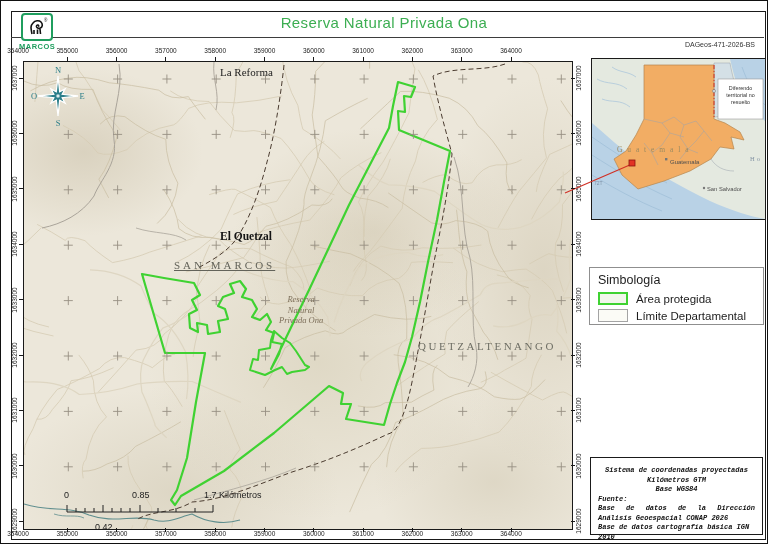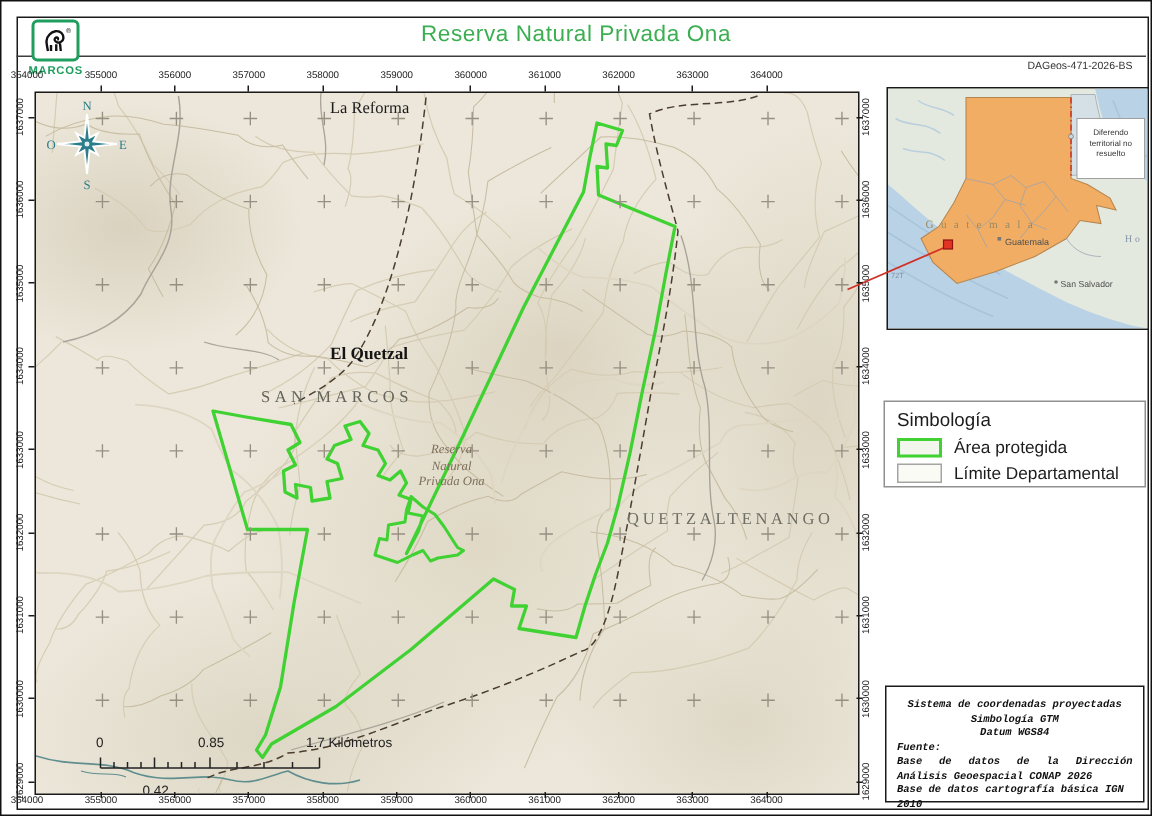--- a/index.html
+++ b/index.html
@@ -21,21 +21,21 @@
         radial-gradient(200px 150px at 350px 170px, rgba(185,172,140,.30), transparent 70%),
         radial-gradient(230px 210px at 295px 300px, rgba(193,183,150,.30), transparent 75%),
         radial-gradient(150px 260px at 520px 210px, rgba(188,176,146,.32), transparent 75%),
         radial-gradient(220px 140px at 150px 430px, rgba(190,180,152,.32), transparent 75%),
         radial-gradient(160px 120px at 470px 420px, rgba(186,175,145,.28), transparent 75%),
         #ece7da;overflow:hidden;}
   .map svg.layer{position:absolute;left:0;top:0;}
   .map-label{position:absolute;white-space:nowrap;font-family:"Liberation Serif",serif;}
   .lbl-town{font-size:11px;color:#1c1c1c;}
   .lbl-town-b{font-size:11.5px;color:#141414;font-weight:bold;}
-  .lbl-dept{font-size:11px;color:#63635a;letter-spacing:3px;}
+  .lbl-dept{font-size:11px;color:#63635a;letter-spacing:3px;text-decoration:underline;}
   .lbl-dept2{font-size:11px;color:#6e6e64;letter-spacing:2.5px;}
   .lbl-reserve{font-size:8.5px;font-style:italic;color:#7d6f5a;text-align:center;line-height:10.5px;}
   
   .tick-x{position:absolute;font-size:6.5px;color:#222;transform:translateX(-50%);}
   .tick-y{position:absolute;font-size:6.5px;color:#222;transform:translate(-50%,-50%) rotate(-90deg);}
   .edge-tick{position:absolute;background:#1a1a1a;}
   
   .scalebar{position:absolute;left:20px;top:428px;width:230px;height:26px;font-size:9px;color:#222;}
   .scalebar span{position:absolute;top:0;}
   
@@ -398,22 +398,22 @@
       <div class="legend-label">Área protegida</div>
     </div>
     <div class="legend-row">
       <div class="swatch gray"></div>
       <div class="legend-label">Límite Departamental</div>
     </div>
   </div>
 
   <div class="sourcebox">
     <div class="c">Sistema de coordenadas proyectadas</div>
-    <div class="c">Simbología GTM</div>
-    <div class="c">Datum WGS84</div>
+    <div class="c">Kilómetros GTM</div>
+    <div class="c">Base WGS84</div>
     <div>Fuente:</div>
     <div class="j">Base de datos de la Dirección Análisis Geoespacial CONAP 2026</div>
     <div>Base de datos cartografía básica IGN 2010</div>
   </div>
 
   <svg class="overlay" width="768" height="544" viewBox="0 0 768 544">
     <line x1="631" y1="163" x2="564" y2="192" stroke="#d03025" stroke-width="1.2"></line>
     <rect x="628" y="159" width="6" height="6" fill="#e23325" stroke="#8b1510" stroke-width="0.8"></rect>
   </svg>
 <div class="edge-tick" style="left: 65.8px; top: 56px; width: 1px; height: 4px;"></div>

